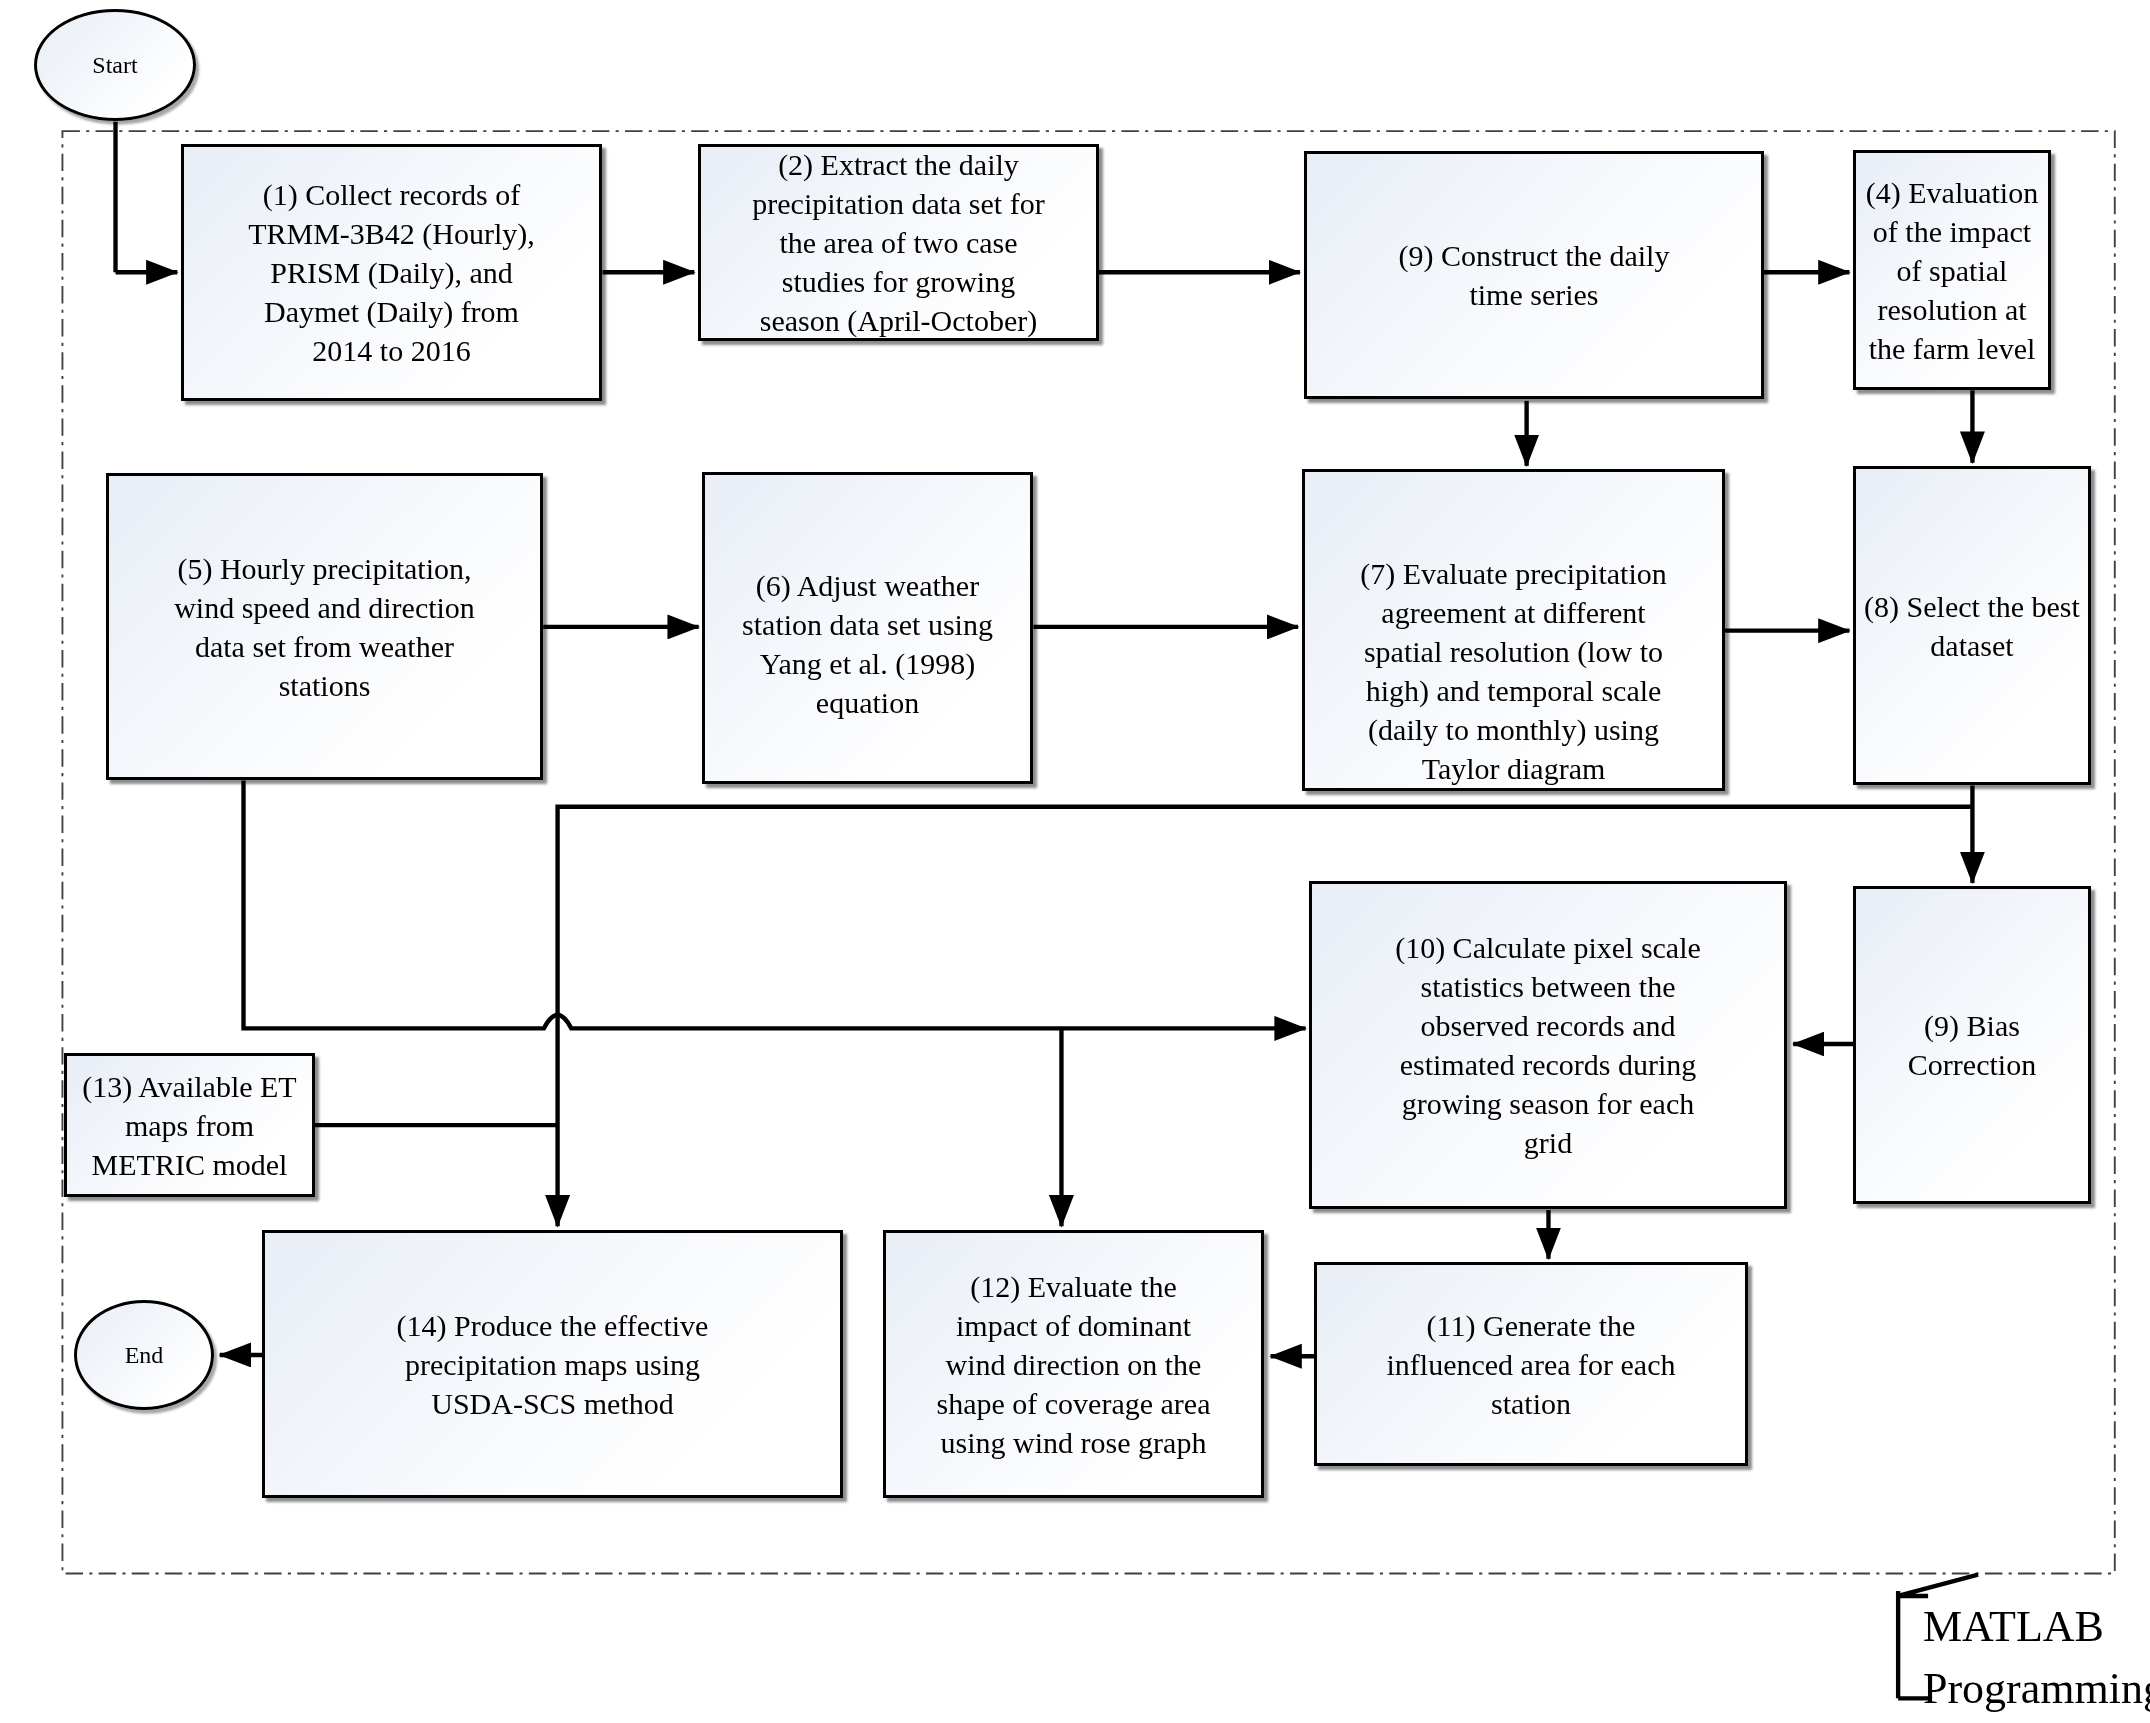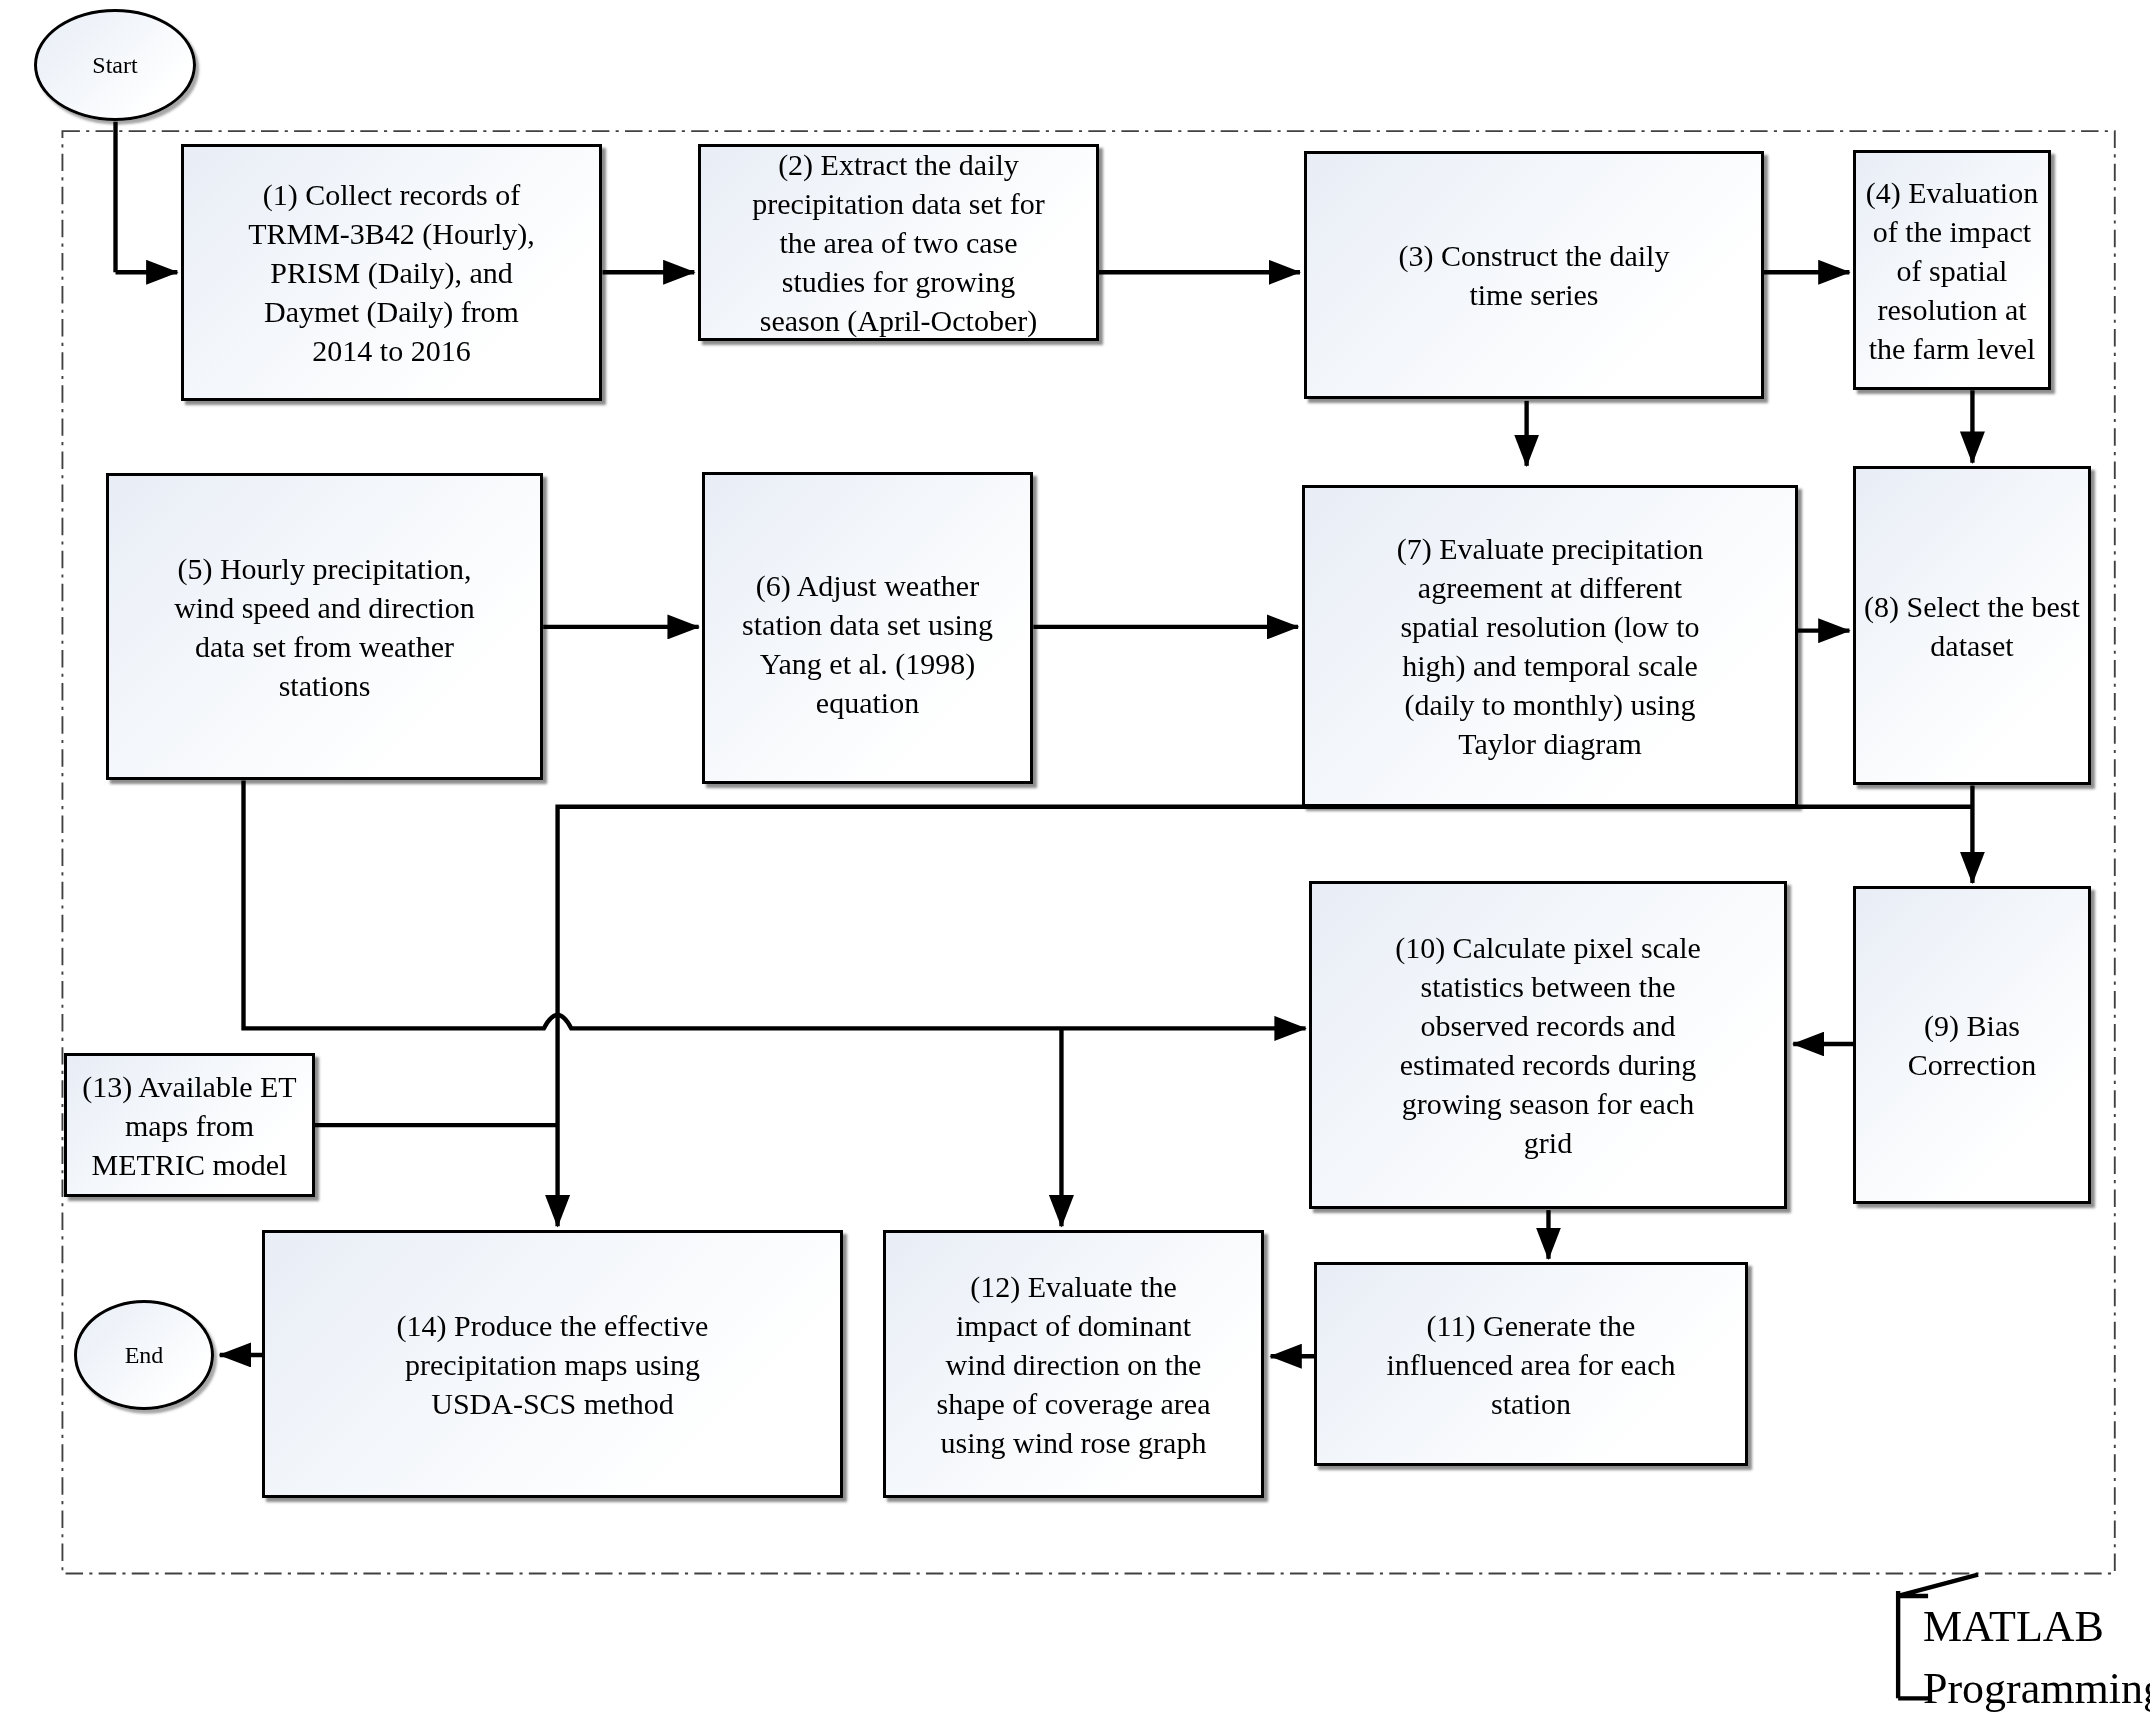--- a/index.html
+++ b/index.html
@@ -112,36 +112,36 @@
 
   <div class="node w505" style="left:181px;top:144px;width:421px;height:257px;">
     <span>(1) Collect records of TRMM-3B42 (Hourly), PRISM (Daily), and Daymet (Daily) from 2014 to 2016</span>
   </div>
 
   <div class="node w510" style="left:698px;top:144px;width:401px;height:197px;">
     <span>(2) Extract the daily precipitation data set for the area of two case studies for growing season (April-October)</span>
   </div>
 
   <div class="node w500" style="left:1304px;top:151px;width:460px;height:248px;">
-    <span>(3) Construct the daily time series</span>
+    <span>(9) Construct the daily time series</span>
   </div>
 
   <div class="node w292" style="left:1853px;top:150px;width:198px;height:240px;">
     <span>(4) Evaluation of the impact of spatial resolution at the farm level</span>
   </div>
 
   <div class="node w530" style="left:106px;top:473px;width:437px;height:307px;">
     <span>(5) Hourly precipitation, wind speed and direction data set from weather stations</span>
   </div>
 
   <div class="node w465" style="left:702px;top:472px;width:331px;height:312px;">
     <span>(6) Adjust weather station data set using Yang et al. (1998) equation</span>
   </div>
 
-  <div class="node w545" style="left:1302px;top:485px;width:496px;height:322px;">
+  <div class="node w545" style="left:1302px;top:469px;width:423px;height:322px;align-items:flex-end;">
     <span>(7) Evaluate precipitation agreement at different spatial resolution (low to high) and temporal scale (daily to monthly) using Taylor diagram</span>
   </div>
 
   <div class="node w346" style="left:1853px;top:466px;width:238px;height:319px;">
     <span>(8) Select the best dataset</span>
   </div>
 
   <div class="node w346" style="left:1853px;top:886px;width:238px;height:318px;">
     <span>(9) Bias Correction</span>
   </div>

